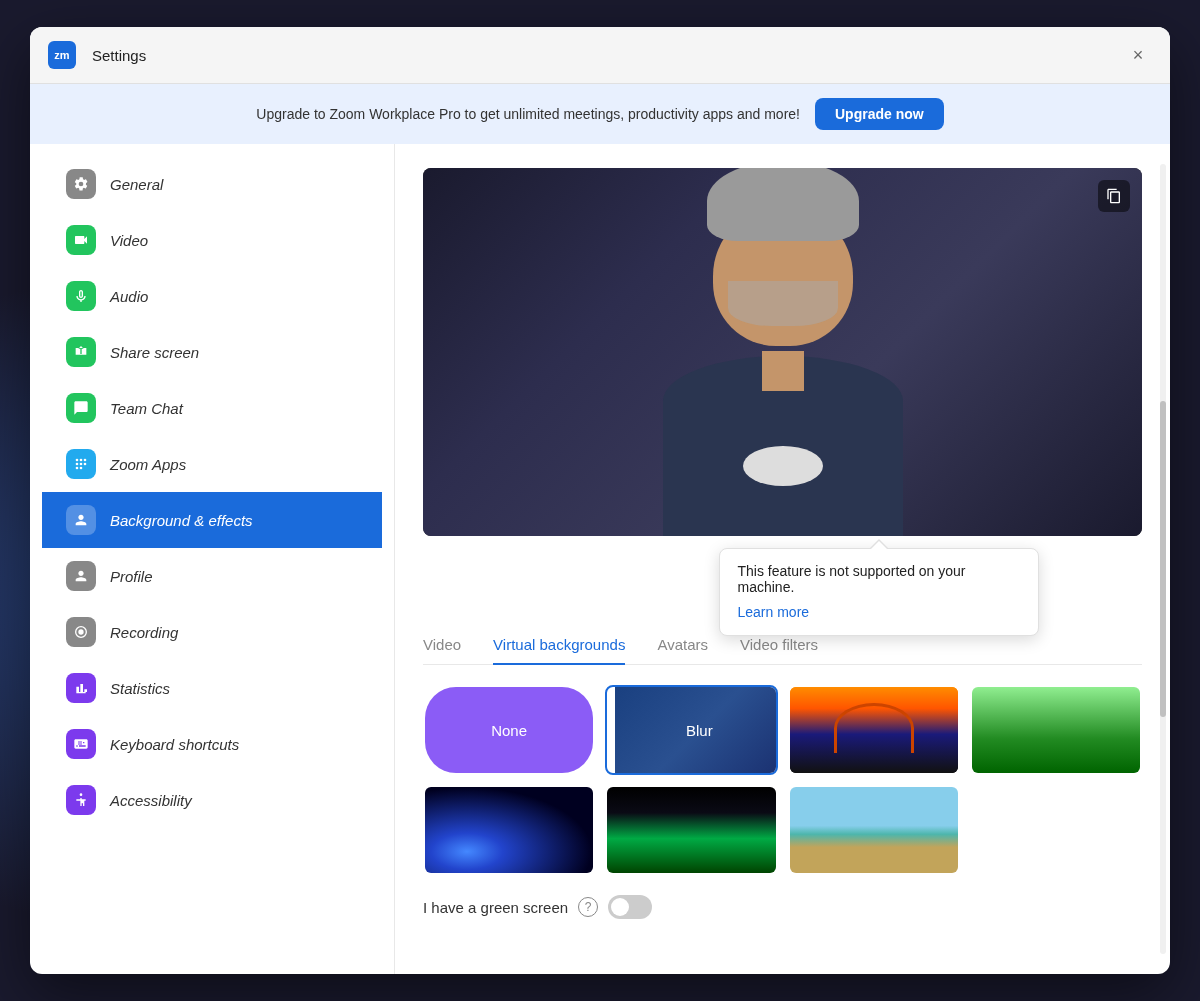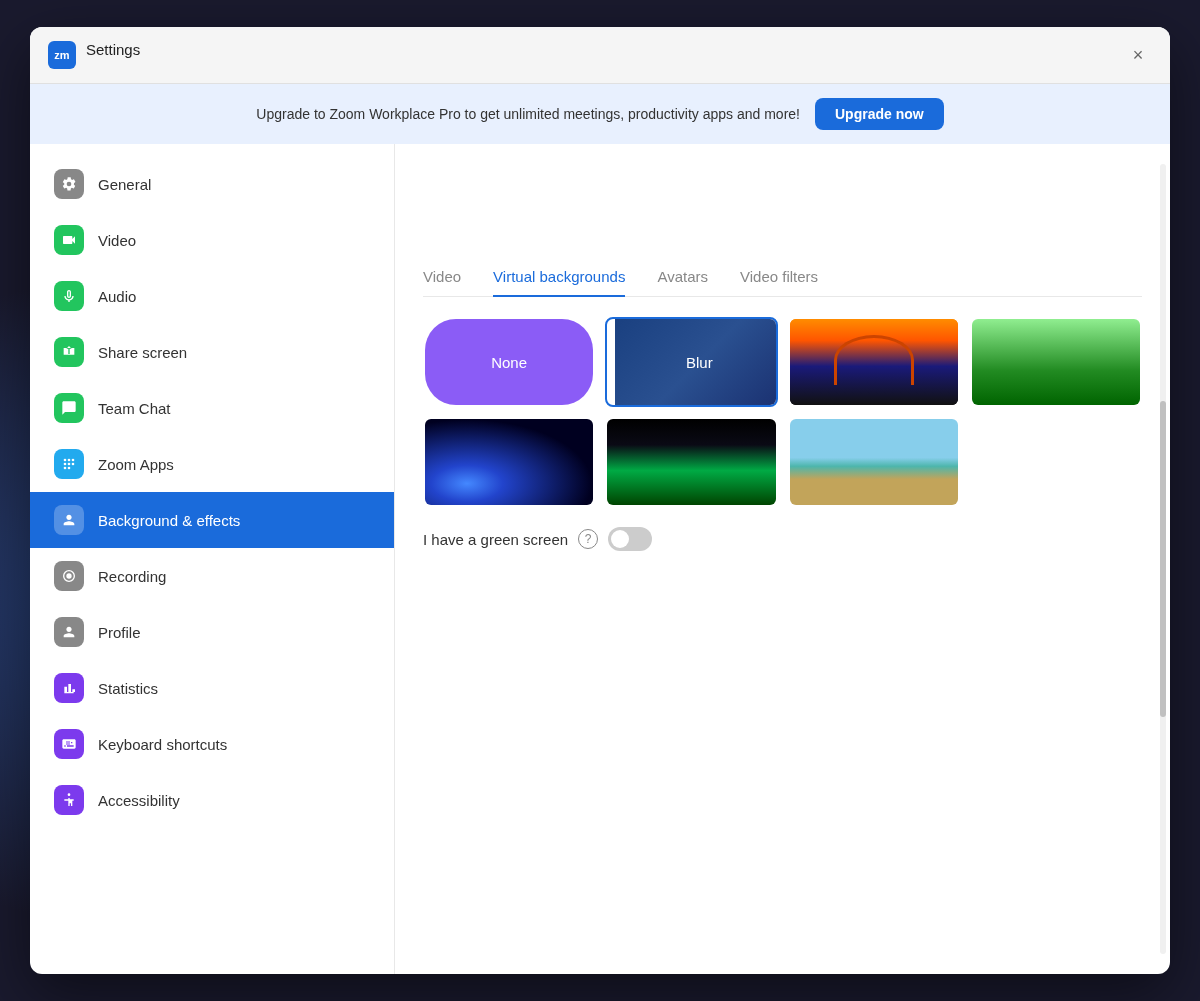--- a/index.html
+++ b/index.html
@@ -25,21 +25,22 @@
     .title-bar {
       background: #f5f5f5;
       padding: 14px 18px;
       display: flex;
       align-items: center;
       justify-content: space-between;
       border-bottom: 1px solid #e0e0e0;
     }
     .title-bar-left {
       display: flex;
-      gap: 10px;
+      align-items: center;
+      gap: 16px;
     }
     .zoom-logo {
       width: 28px;
       height: 28px;
       background: #1a6bdb;
       border-radius: 6px;
       display: flex;
       align-items: center;
       justify-content: center;
       color: white;
@@ -86,23 +87,24 @@
       font-weight: 600;
       cursor: pointer;
     }
     .main-content {
       display: flex;
       height: 830px;
     }
     .sidebar {
       width: 365px;
       border-right: 1px solid #e8e8e8;
-      padding: 12px 0;
+      padding: 12px 12px;
       flex-shrink: 0;
       overflow-y: auto;
+      font-style: italic;
     }
     .sidebar-item {
       display: flex;
       align-items: center;
       gap: 14px;
       padding: 13px 24px;
       cursor: pointer;
       border-radius: 0;
       font-size: 15px;
       color: #333;
@@ -421,39 +423,39 @@
       <div class="sidebar-item active">
         <div class="sidebar-icon" style="background:rgba(255,255,255,0.25);">
           <svg width="16" height="16" viewBox="0 0 24 24" fill="white">
               <path d="M12 12c2.21 0 4-1.79 4-4s-1.79-4-4-4-4 1.79-4 4 1.79 4 4 4zm0 2c-2.67 0-8 1.34-8 4v2h16v-2c0-2.66-5.33-4-8-4z"></path>
             </svg>
         </div>
         <span>Background &amp; effects</span>
       </div>
 
       <div class="sidebar-item">
+        <div class="sidebar-icon icon-profile">
+          <svg width="16" height="16" viewBox="0 0 24 24" fill="white">
+              <path d="M12 12c2.21 0 4-1.79 4-4s-1.79-4-4-4-4 1.79-4 4 1.79 4 4 4zm0 2c-2.67 0-8 1.34-8 4v2h16v-2c0-2.66-5.33-4-8-4z"></path>
+            </svg>
+        </div>
+        <span>Profile</span>
+      </div>
+
+      <div class="sidebar-item">
         <div class="sidebar-icon icon-recording">
           <svg width="16" height="16" viewBox="0 0 24 24" fill="white">
               <circle cx="12" cy="12" r="8" fill="none" stroke="white" stroke-width="2"></circle>
               <circle cx="12" cy="12" r="4"></circle>
             </svg>
         </div>
         <span>Recording</span>
       </div>
 
       <div class="sidebar-item">
-        <div class="sidebar-icon icon-profile">
-          <svg width="16" height="16" viewBox="0 0 24 24" fill="white">
-              <path d="M12 12c2.21 0 4-1.79 4-4s-1.79-4-4-4-4 1.79-4 4 1.79 4 4 4zm0 2c-2.67 0-8 1.34-8 4v2h16v-2c0-2.66-5.33-4-8-4z"></path>
-            </svg>
-        </div>
-        <span>Profile</span>
-      </div>
-
-      <div class="sidebar-item">
         <div class="sidebar-icon icon-stats">
           <svg width="16" height="16" viewBox="0 0 24 24" fill="white">
               <path d="M5 20h14v-2H5v2zm0-10h4v8H5v-8zm6-4h4v12h-4V6zm6 8h4v4h-4v-4z"></path>
             </svg>
         </div>
         <span>Statistics</span>
       </div>
 
       <div class="sidebar-item">
         <div class="sidebar-icon icon-keyboard">
@@ -471,20 +473,51 @@
               <path d="M19 13v-2h-6V9h-2v2H5v2h6v8h2v-4h2v4h2v-8h2z"></path>
             </svg>
         </div>
         <span>Accessibility</span>
       </div>
 
     </div>
 
     <div class="content-area">
 
+      <div class="video-preview">
+        <div class="video-preview-inner">
+
+          <div style="position:absolute;width:100%;height:100%;overflow:hidden;">
+            <div style="position:absolute;bottom:0;left:50%;transform:translateX(-50%);width:340px;height:340px;">
+
+              <div style="position:absolute;bottom:0;left:50%;transform:translateX(-50%);width:240px;height:180px;background:#2a3550;border-radius:50% 50% 0 0 / 25% 25% 0 0;"></div>
+
+              <div style="position:absolute;bottom:50px;left:50%;transform:translateX(-50%);width:80px;height:40px;background:#ddd;border-radius:50%;"></div>
+
+              <div style="position:absolute;bottom:145px;left:50%;transform:translateX(-50%);width:42px;height:40px;background:#c4956a;"></div>
+
+              <div style="position:absolute;bottom:190px;left:50%;transform:translateX(-50%);width:140px;height:140px;background:#c4956a;border-radius:50% 50% 45% 45%;"></div>
+
+              <div style="position:absolute;bottom:295px;left:50%;transform:translateX(-50%);width:152px;height:80px;background:#9a9a9a;border-radius:50% 50% 20% 20%;"></div>
+
+              <div style="position:absolute;bottom:210px;left:50%;transform:translateX(-50%);width:110px;height:45px;background:#aaa;border-radius:0 0 40% 40%;opacity:0.5;"></div>
+            </div>
+          </div>
+        </div>
+        <button class="video-copy-btn">
+          <svg width="16" height="16" viewBox="0 0 24 24" fill="white">
+              <path d="M16 1H4c-1.1 0-2 .9-2 2v14h2V3h12V1zm3 4H8c-1.1 0-2 .9-2 2v14c0 1.1.9 2 2 2h11c1.1 0 2-.9 2-2V7c0-1.1-.9-2-2-2zm0 16H8V7h11v14z"></path>
+            </svg>
+        </button>
+
+        <div class="tooltip-bubble">
+          <div class="tooltip-text">This feature is not supported on your machine.</div>
+          <a class="tooltip-link">Learn more</a>
+        </div>
+      </div>
 
       <div class="tabs-bar">
         <div class="tab">Video</div>
         <div class="tab active">Virtual backgrounds</div>
         <div class="tab">Avatars</div>
         <div class="tab">Video filters</div>
       </div>
 
       <div class="bg-grid">
 

